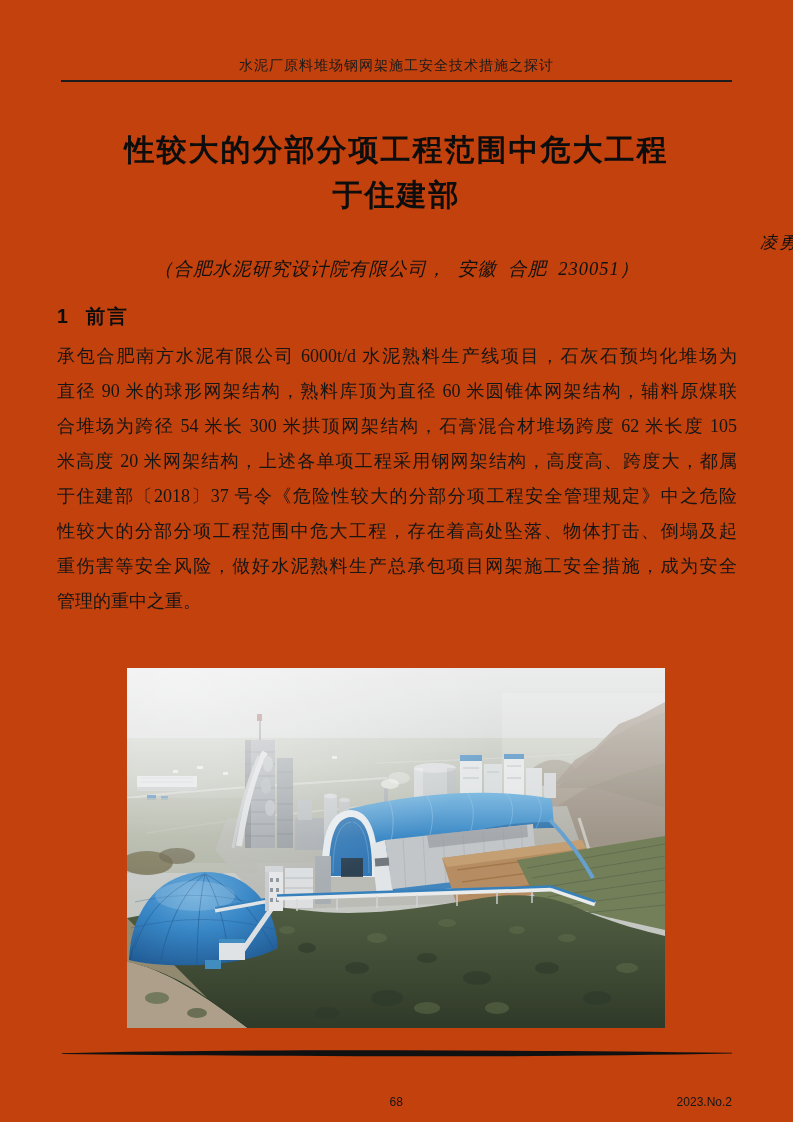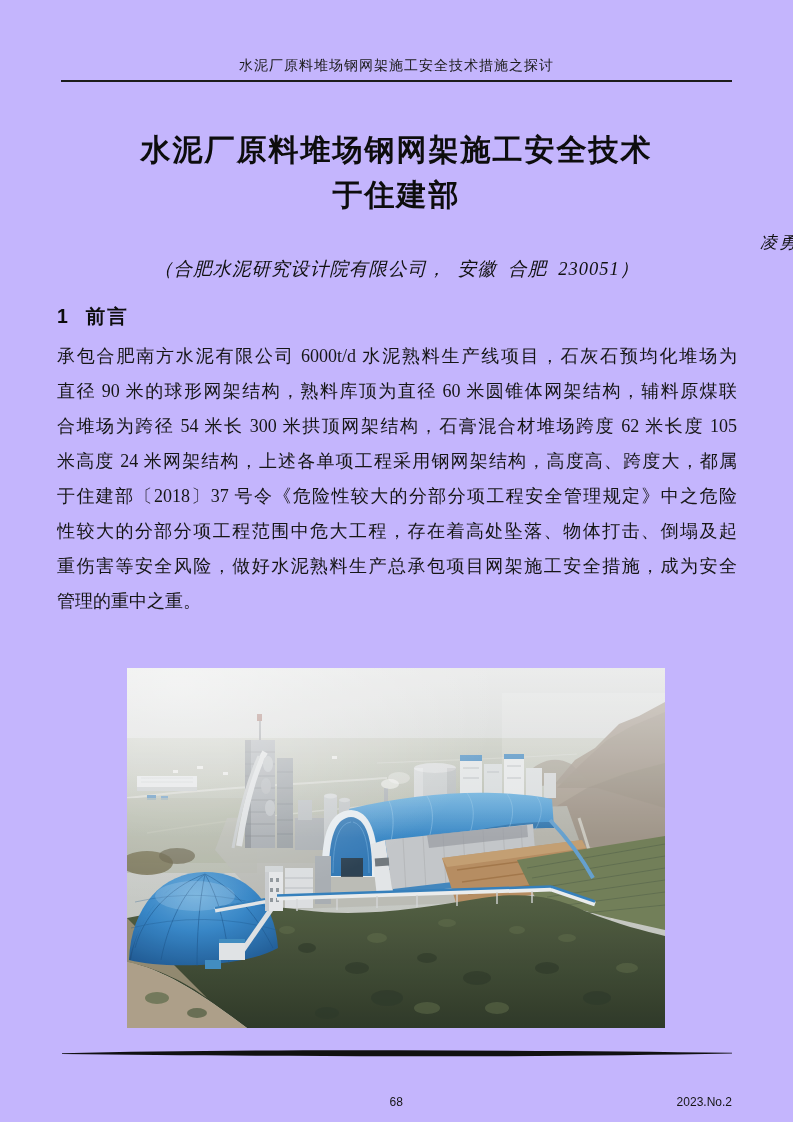--- a/index.html
+++ b/index.html
@@ -1,21 +1,21 @@
 <!DOCTYPE html>
 <html><head>
 <meta charset="utf-8">
 <style>
   * { margin: 0; padding: 0; box-sizing: border-box; }
   html, body { background: #888; }
   .page {
     position: relative;
     width: 793px; height: 1122px;
     margin: 0 auto;
-    background: #c4b5fd;
+    background: #c2410c;
     overflow: hidden;
     font-family: "Liberation Serif", "DejaVu Serif", serif;
     color: #111;
   }
   .running-header {
     position: absolute; top: 57px; left: 60px; right: 60px;
     text-align: center;
     font-size: 14px; letter-spacing: 1px;
     color: #1b1b1b;
   }
@@ -89,36 +89,36 @@
 </style>
 </head>
 <body>
 
 <div class="page">
 
   <div class="running-header">水泥厂原料堆场钢网架施工安全技术措施之探讨</div>
   <div class="header-rule"></div>
 
   <h1 class="article-title">
-    <span>水泥厂原料堆场钢网架施工安全技术</span>
+    <span>性较大的分部分项工程范围中危大工程</span>
     <span>于住建部</span>
   </h1>
 
   <div class="author">凌勇兵</div>
   <div class="affiliation">（合肥水泥研究设计院有限公司，  安徽  合肥  230051）</div>
 
   <div class="section-heading">
     <span class="sec-num">1</span><span class="sec-title">前言</span>
   </div>
 
   <div class="intro">
     <div class="pline">承包合肥南方水泥有限公司 6000t/d 水泥熟料生产线项目，石灰石预均化堆场为</div>
     <div class="pline">直径 90 米的球形网架结构，熟料库顶为直径 60 米圆锥体网架结构，辅料原煤联</div>
     <div class="pline">合堆场为跨径 54 米长 300 米拱顶网架结构，石膏混合材堆场跨度 62 米长度 105</div>
-    <div class="pline">米高度 24 米网架结构，上述各单项工程采用钢网架结构，高度高、跨度大，都属</div>
+    <div class="pline">米高度 20 米网架结构，上述各单项工程采用钢网架结构，高度高、跨度大，都属</div>
     <div class="pline">于住建部〔2018〕37 号令《危险性较大的分部分项工程安全管理规定》中之危险</div>
     <div class="pline">性较大的分部分项工程范围中危大工程，存在着高处坠落、物体打击、倒塌及起</div>
     <div class="pline">重伤害等安全风险，做好水泥熟料生产总承包项目网架施工安全措施，成为安全</div>
     <div class="pline last">管理的重中之重。</div>
   </div>
 
   <div class="figure-wrap">
     <svg width="538" height="360" viewBox="0 0 538 360" xmlns="http://www.w3.org/2000/svg">
       <defs>
         <linearGradient id="gSky" x1="0" y1="0" x2="0" y2="1">

